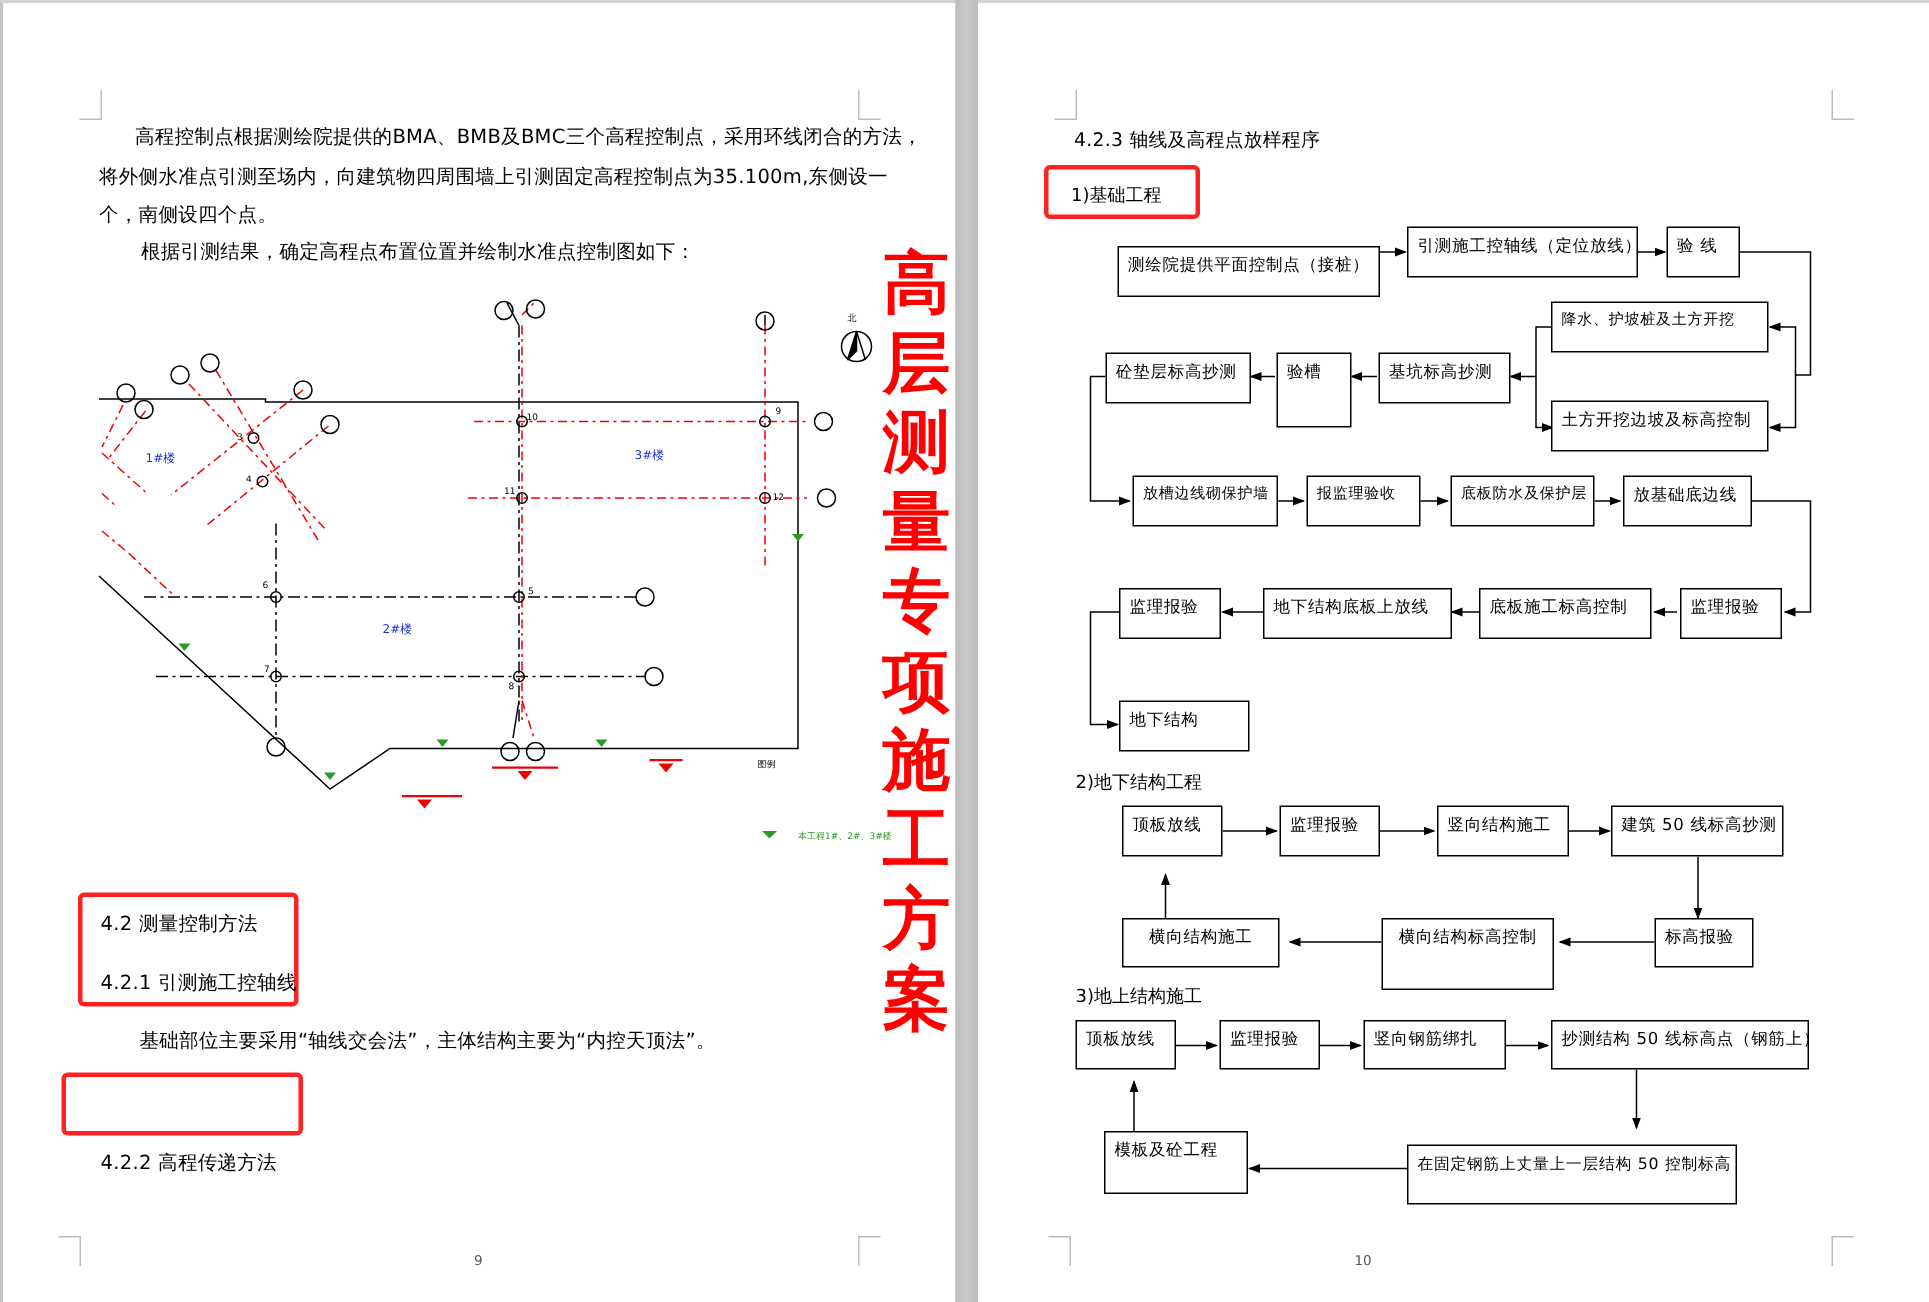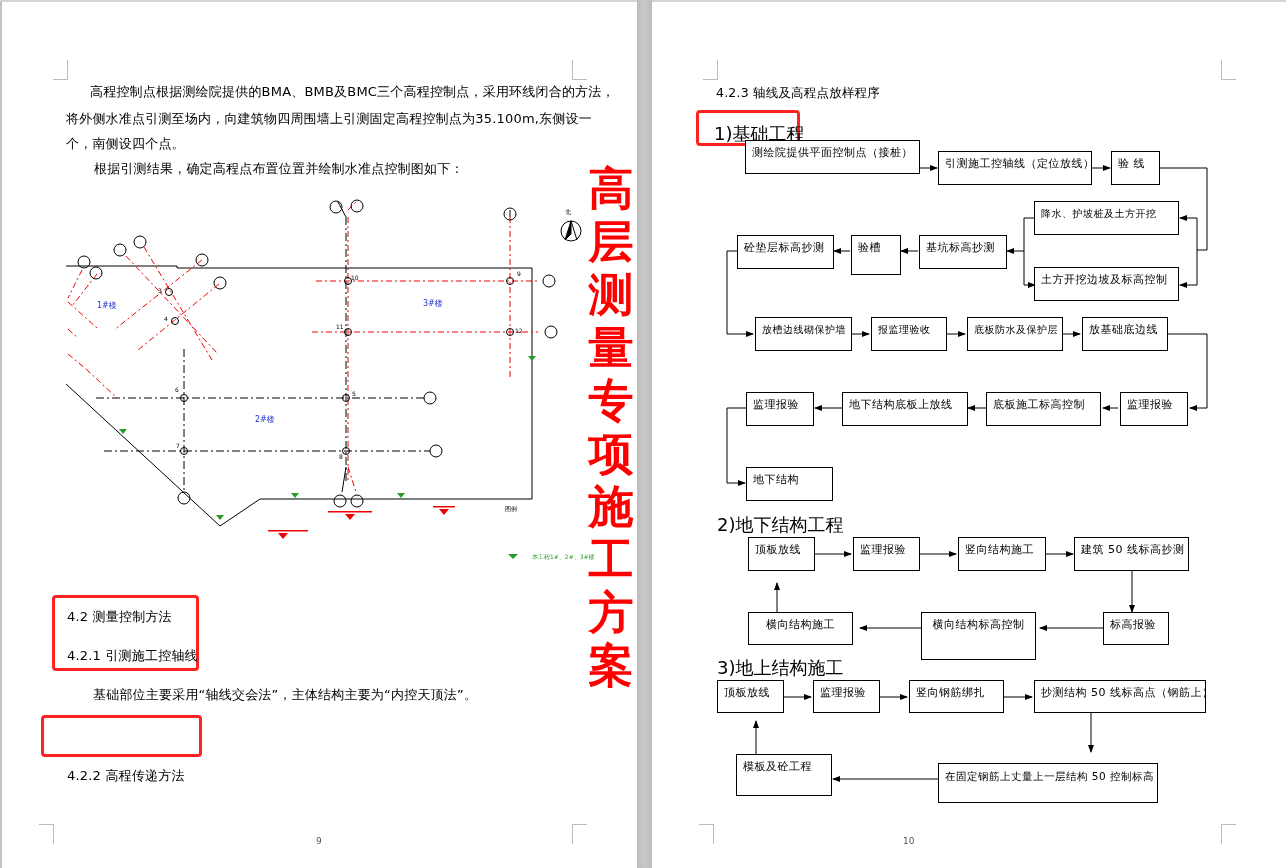--- a/index.html
+++ b/index.html
@@ -17,21 +17,21 @@
   .crop.bl{border-right-width:1px;border-top-width:1px;}
   .crop.br{border-left-width:1px;border-top-width:1px;}
   .p{position:absolute;font-size:13px;line-height:16px;white-space:nowrap;letter-spacing:0.2px;}
   .pagenum{position:absolute;font-size:9px;color:#555;}
   .redbox{position:absolute;border:3px solid #f22;border-radius:4px;}
   .vtitle{position:absolute;left:586px;top:162px;width:50px;color:#ff0000;font-weight:bold;
           font-size:45px;line-height:53px;text-align:center;font-family:"DejaVu Sans",sans-serif;}
   .vtitle span{display:block;}
   .fbox{position:absolute;border:1px solid #000;background:#fff;font-size:11px;line-height:14px;
         padding:5px 6px;box-sizing:border-box;white-space:nowrap;letter-spacing:0.5px;}
-  .sec{position:absolute;font-size:18px;white-space:nowrap;}
+  .sec{position:absolute;font-size:12px;white-space:nowrap;}
   svg{position:absolute;left:0;top:0;}
 </style>
 </head>
 <body>
 
 <div class="topbar"></div>
 
 <div class="page" id="page9">
   <div class="crop tl" style="left:51px;top:58px;"></div>
   <div class="crop tr" style="left:570px;top:58px;"></div>
@@ -220,27 +220,27 @@
 
     <line x1="784" y1="697" x2="811" y2="697"></line>
     <line x1="880" y1="697" x2="907" y2="697"></line>
     <line x1="1004" y1="697" x2="1032" y2="697"></line>
     <line x1="1091" y1="713" x2="1091" y2="752"></line>
     <line x1="938" y1="779" x2="833" y2="779"></line>
     <line x1="756" y1="754" x2="756" y2="721"></line>
   </g>
 </svg>
 
-<div class="fbox" style="left:745px;top:140px;width:175px;height:34px;">测绘院提供平面控制点（接桩）</div>
+<div class="fbox" style="left:745px;top:164px;width:175px;height:34px;">测绘院提供平面控制点（接桩）</div>
 <div class="fbox" style="left:938px;top:151px;width:154px;height:34px;">引测施工控轴线（定位放线）</div>
 <div class="fbox" style="left:1111px;top:151px;width:49px;height:34px;">验 线</div>
 <div class="fbox" style="left:1034px;top:201px;width:145px;height:34px;font-size:10px;">降水、护坡桩及土方开挖</div>
 <div class="fbox" style="left:1034px;top:267px;width:145px;height:34px;">土方开挖边坡及标高控制</div>
 <div class="fbox" style="left:919px;top:235px;width:88px;height:34px;">基坑标高抄测</div>
-<div class="fbox" style="left:851px;top:235px;width:50px;height:40px;">验槽</div>
+<div class="fbox" style="left:851px;top:235px;width:50px;height:50px;">验槽</div>
 <div class="fbox" style="left:737px;top:235px;width:97px;height:34px;">砼垫层标高抄测</div>
 <div class="fbox" style="left:755px;top:317px;width:97px;height:34px;font-size:10px;">放槽边线砌保护墙</div>
 <div class="fbox" style="left:871px;top:317px;width:76px;height:34px;font-size:10px;">报监理验收</div>
 <div class="fbox" style="left:967px;top:317px;width:96px;height:34px;font-size:10px;">底板防水及保护层</div>
 <div class="fbox" style="left:1082px;top:317px;width:86px;height:34px;">放基础底边线</div>
 <div class="fbox" style="left:1120px;top:392px;width:68px;height:34px;">监理报验</div>
 <div class="fbox" style="left:986px;top:392px;width:115px;height:34px;">底板施工标高控制</div>
 <div class="fbox" style="left:842px;top:392px;width:126px;height:34px;">地下结构底板上放线</div>
 <div class="fbox" style="left:746px;top:392px;width:68px;height:34px;">监理报验</div>
 <div class="fbox" style="left:746px;top:467px;width:87px;height:34px;">地下结构</div>

